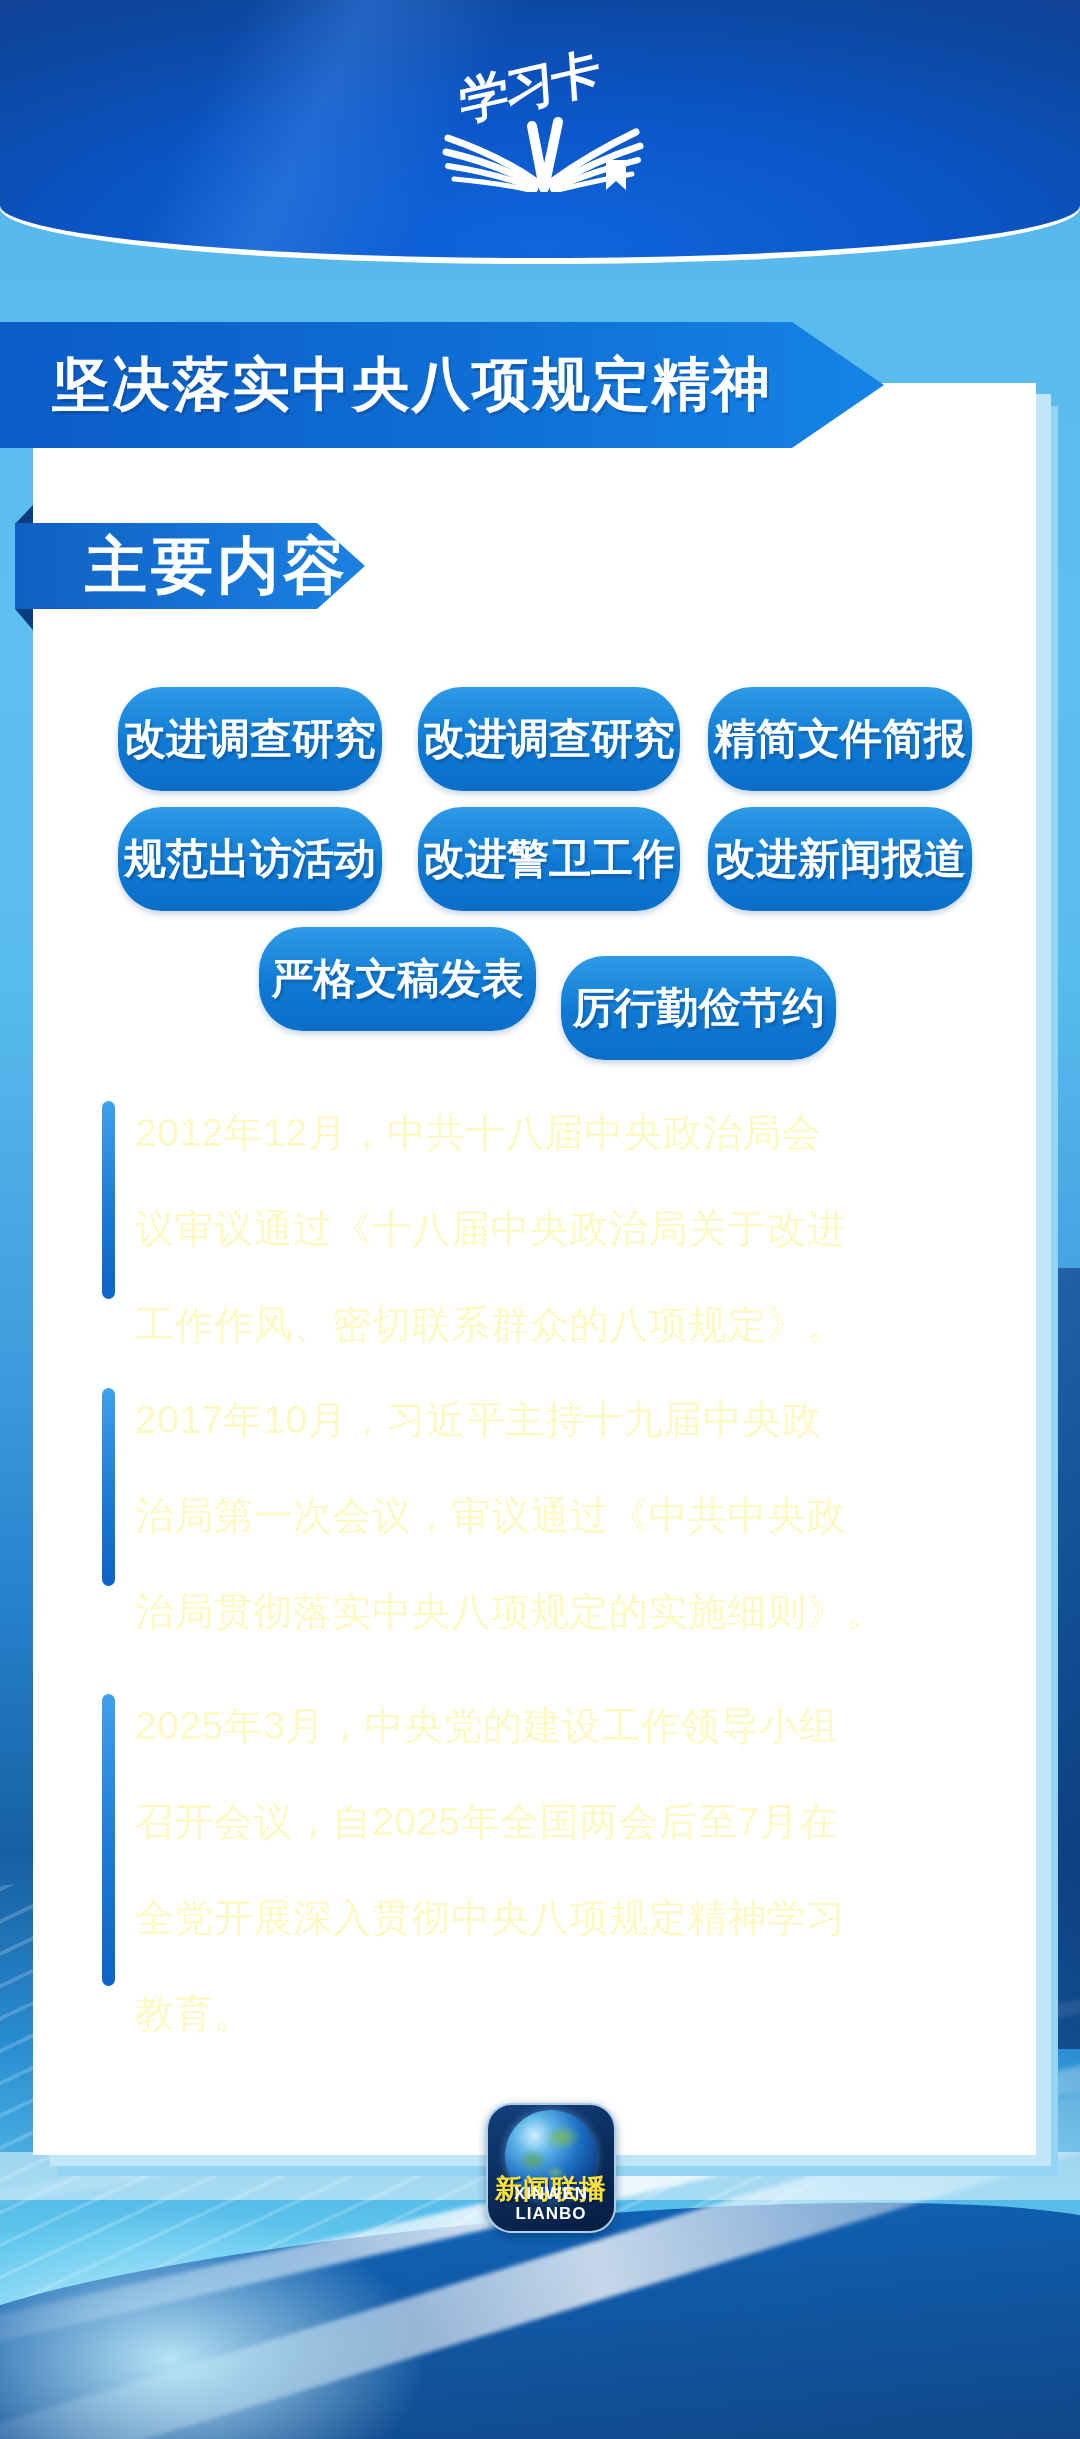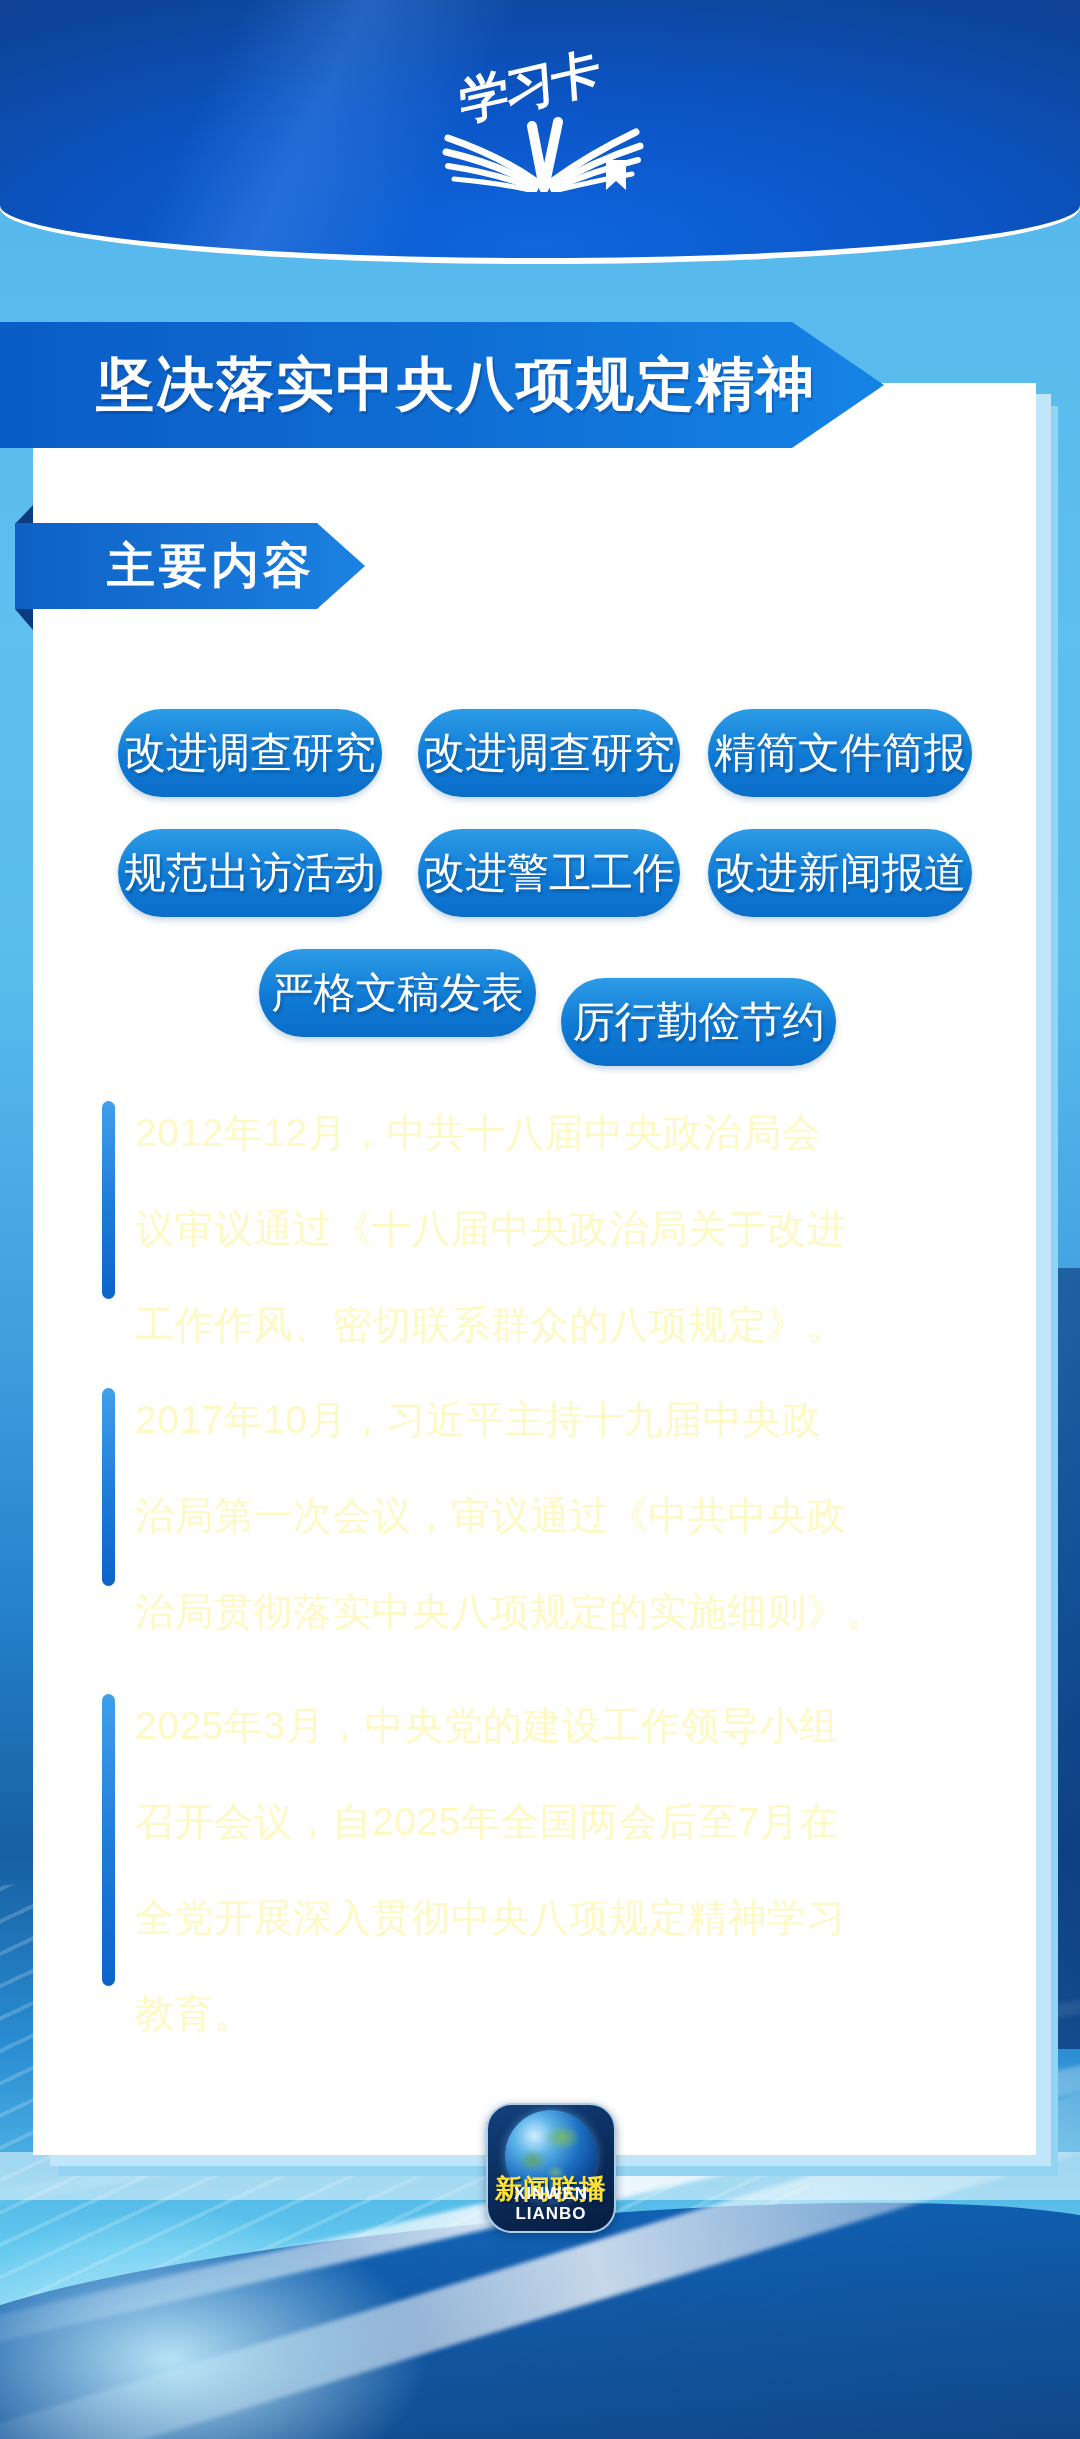--- a/index.html
+++ b/index.html
@@ -41,44 +41,44 @@
   .logo{position:absolute;left:440px;top:52px;width:210px;height:140px;}
   .logo-text{position:absolute;left:18px;top:2px;color:#fff;font-weight:700;font-size:50px;
       letter-spacing:-3px;transform:rotate(-13deg) skewX(-9deg);font-family:"Liberation Serif",serif;}
   .logo-book{position:absolute;left:0;top:52px;width:210px;height:88px;}
 
   
   .title-banner{position:absolute;left:0;top:322px;width:884px;height:126px;z-index:5;
       background:linear-gradient(90deg,#0a5cc6 0%,#0f6fd5 55%,#1583e6 100%);
       clip-path:polygon(0 0,calc(100% - 92px) 0,100% 50%,calc(100% - 92px) 100%,0 100%);
       display:flex;align-items:center;}
-  .title-banner span{padding-left:96px;color:#fff;font-size:58px;font-weight:900;
+  .title-banner span{padding-left:52px;color:#fff;font-size:58px;font-weight:900;
       letter-spacing:2px;text-shadow:2px 3px 0 rgba(8,45,105,.28);white-space:nowrap;}
 
   
   .shadow-card-2{position:absolute;left:58px;top:406px;width:1000px;height:1770px;background:#93d4f3;z-index:1;}
   .shadow-card-1{position:absolute;left:50px;top:394px;width:1001px;height:1772px;background:#c2e6f9;z-index:2;}
   .card{position:absolute;left:33px;top:383px;width:1003px;height:1772px;background:#ffffff;z-index:3;}
 
   
   .fold{position:absolute;background:#0a3c82;z-index:4;}
   .fold-top{left:15px;top:505px;width:18px;height:19px;clip-path:polygon(100% 0,100% 100%,0 100%);}
   .fold-bottom{left:15px;top:609px;width:18px;height:21px;clip-path:polygon(0 0,100% 0,100% 100%);}
   .ribbon{position:absolute;left:15px;top:523px;width:350px;height:86px;z-index:5;
       background:linear-gradient(90deg,#0f60c4 0%,#1b82e2 100%);
       clip-path:polygon(0 0,calc(100% - 48px) 0,100% 50%,calc(100% - 48px) 100%,0 100%);
       display:flex;align-items:center;}
-  .ribbon span{padding-left:92px;color:#fff;font-size:48px;font-weight:900;letter-spacing:4px;white-space:nowrap;text-align:center;}
-
-  
-  .tag{position:absolute;height:88px;border-radius:44px;z-index:5;
+  .ribbon span{padding-left:70px;color:#fff;font-size:62px;font-weight:900;letter-spacing:4px;white-space:nowrap;text-align:center;}
+
+  
+  .tag{position:absolute;height:104px;border-radius:44px;z-index:5;
       display:flex;align-items:center;justify-content:center;
       background:linear-gradient(180deg,#2d9ce6 0%,#0e79d4 55%,#0b6ec9 100%);
-      color:#fff;font-family:"Liberation Serif",serif;font-weight:400;font-size:42px;
-      text-shadow:2px 3px 2px rgba(15,70,130,.45);box-shadow:0 3px 6px rgba(10,80,150,.25);white-space:nowrap;margin-top:22px;}
+      color:#fff;font-family:"Liberation Serif",serif;font-weight:700;font-size:42px;
+      text-shadow:2px 3px 2px rgba(15,70,130,.45);box-shadow:0 3px 6px rgba(10,80,150,.25);white-space:nowrap;}
   .t1{left:118px;top:687px;width:264px}
   .t2{left:418px;top:687px;width:262px}
   .t3{left:708px;top:687px;width:264px}
   .t4{left:118px;top:807px;width:264px}
   .t5{left:418px;top:807px;width:262px}
   .t6{left:708px;top:807px;width:264px}
   .t7{left:259px;top:927px;width:277px}
   .t8{left:561px;top:956px;width:275px}
 
   

